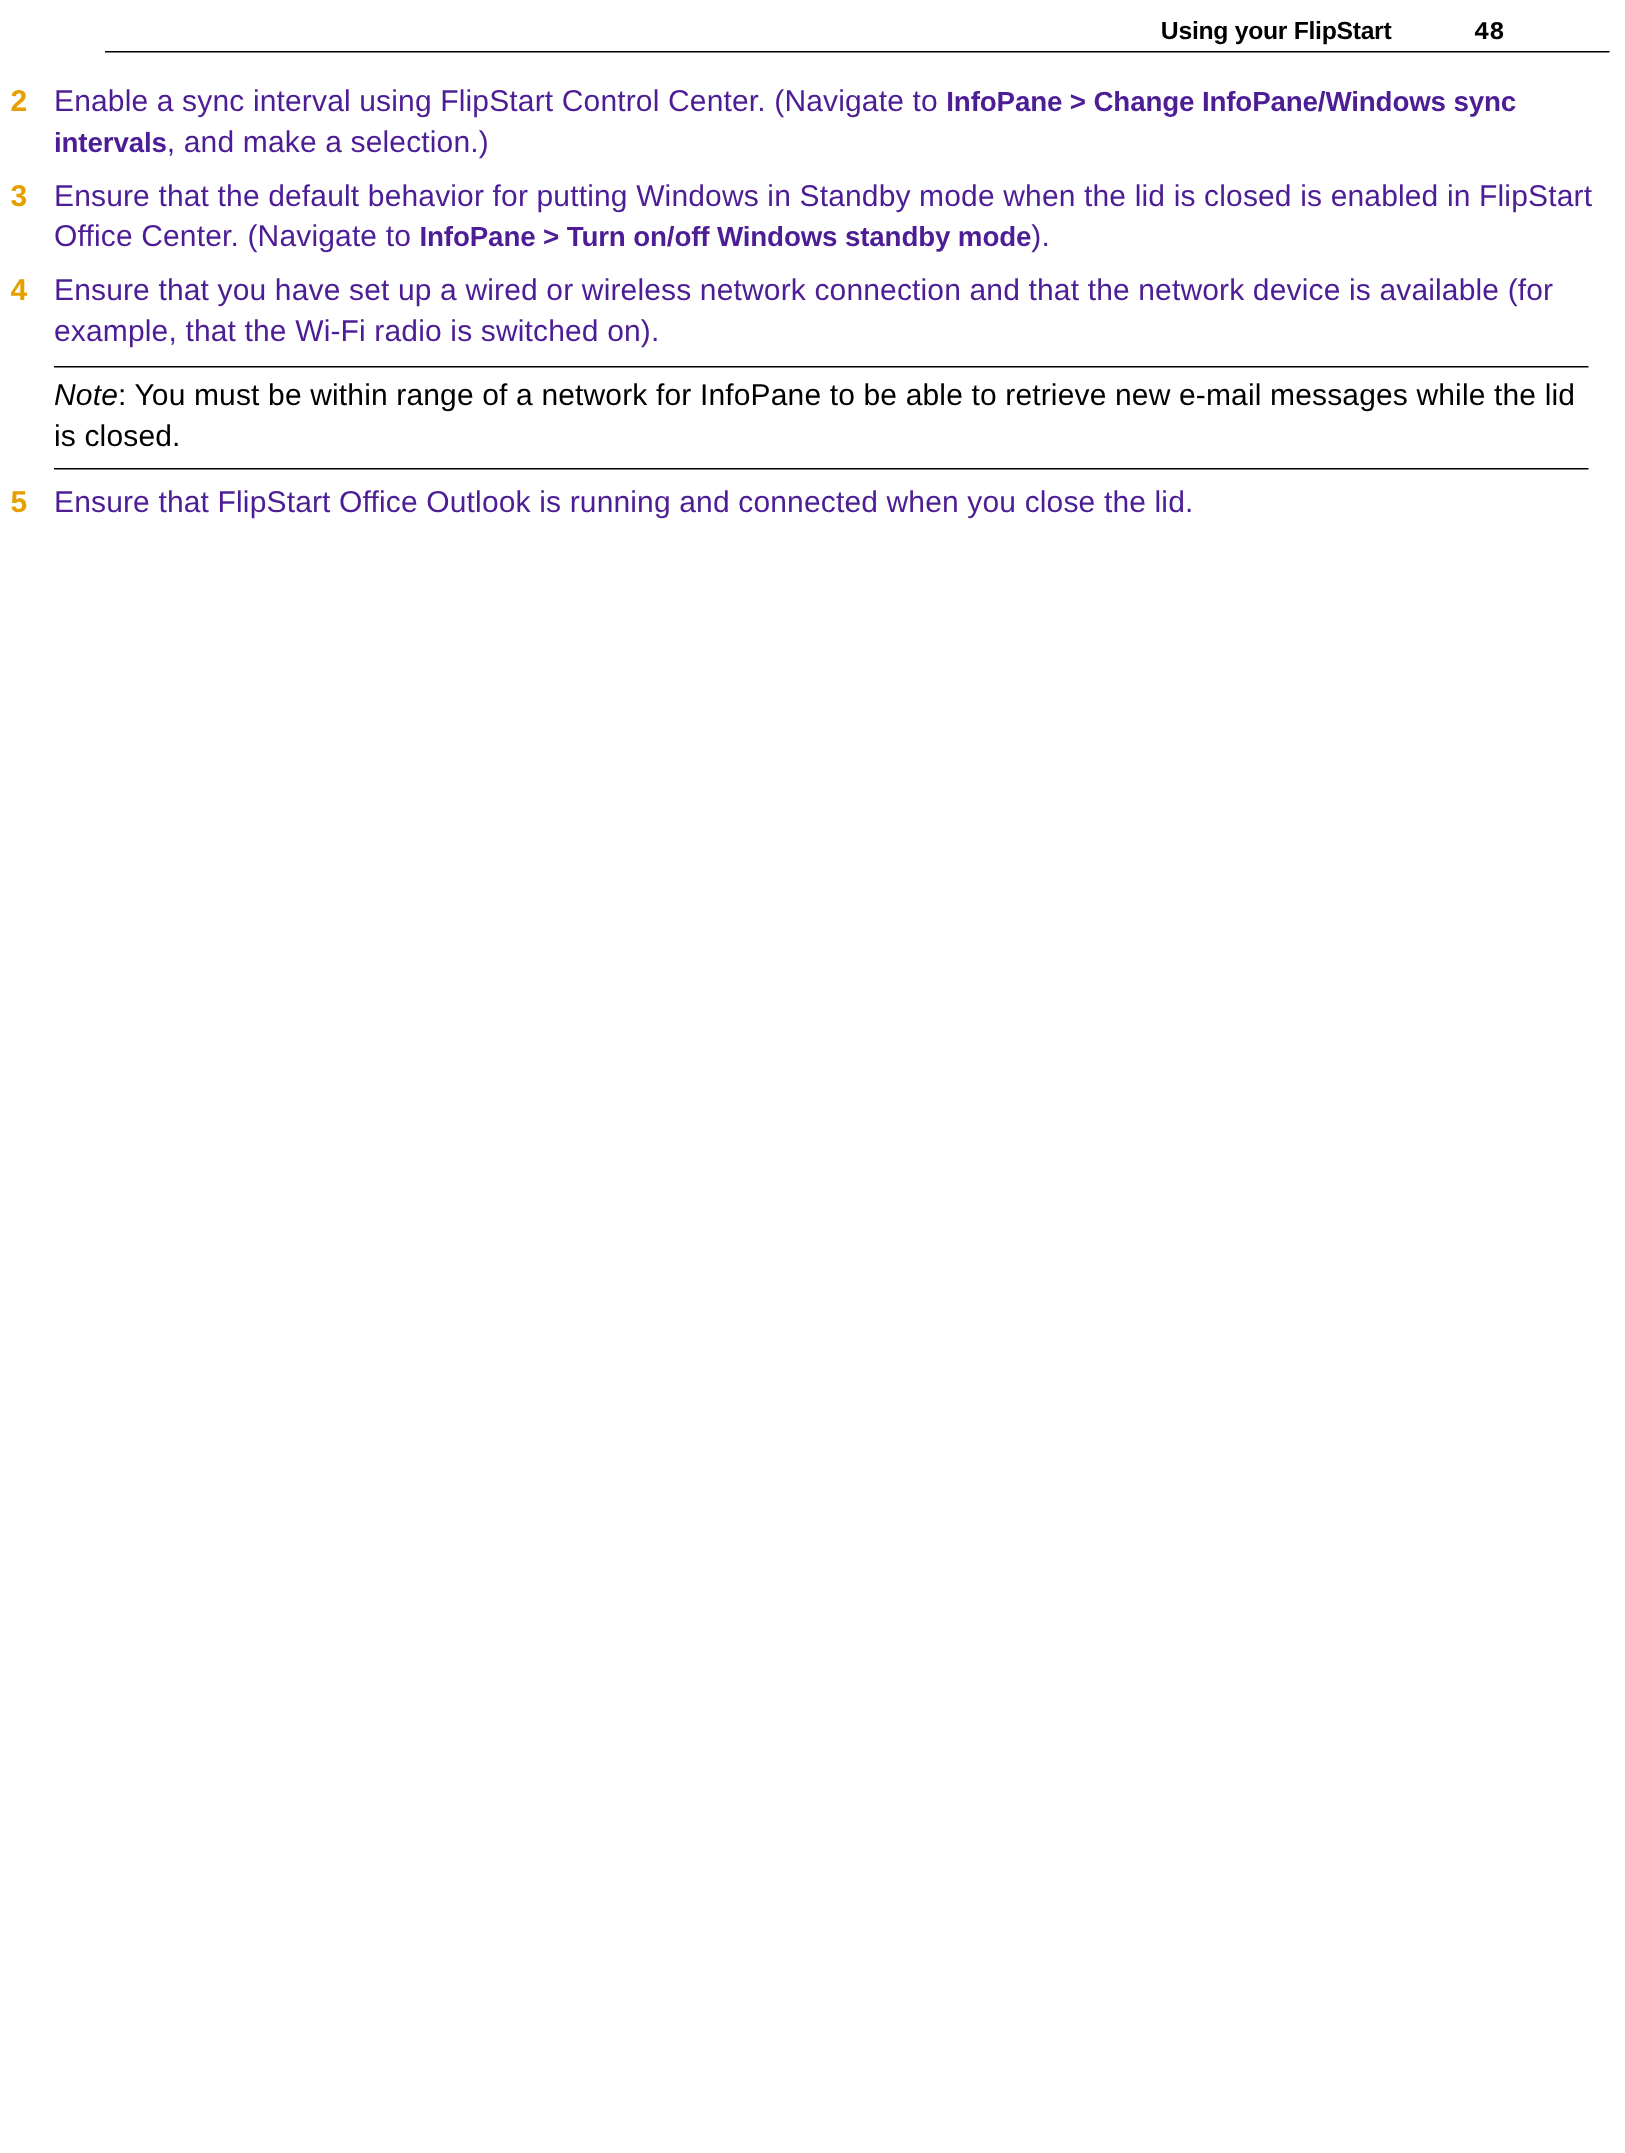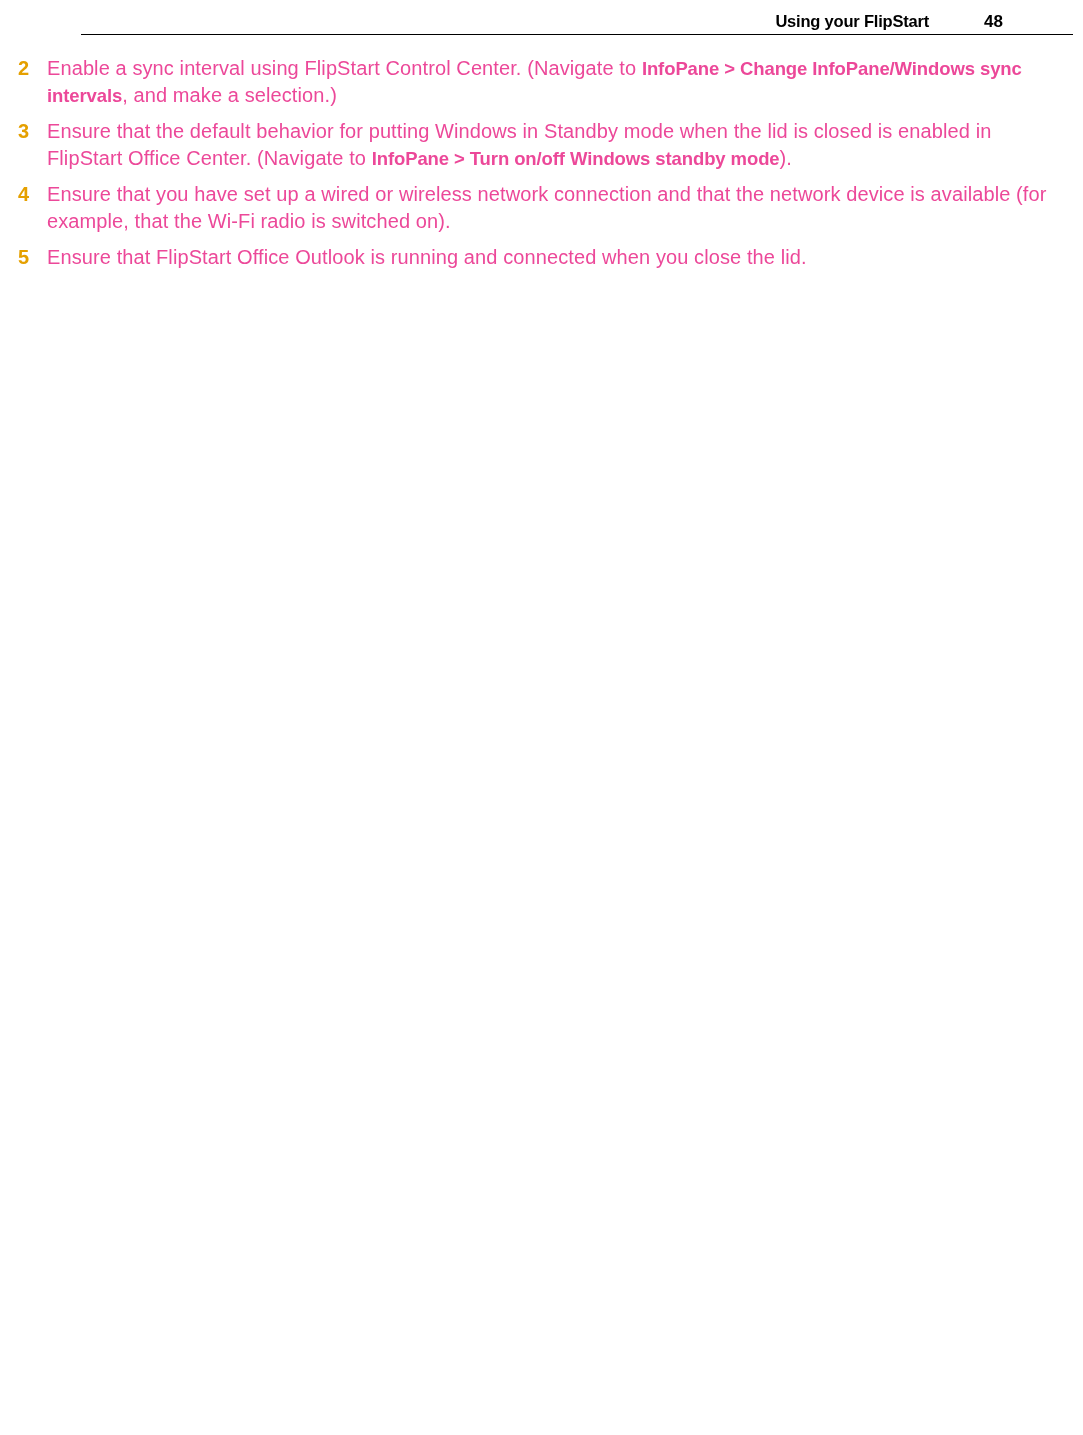--- a/index.html
+++ b/index.html
@@ -6,41 +6,40 @@
     body {
       font-family: "Segoe UI", Tahoma, Geneva, Verdana, sans-serif;
       background: #fff;
       width: 1083px;
       min-height: 1435px;
       color: #000;
       padding: 0;
     }
     .page {
       padding: 12px 10px 0 5px;
-      margin-left: 11px;
     }
     .header {
       border-bottom: 1.5px solid #000;
       padding: 0 70px 2px 0;
       display: flex;
       justify-content: flex-end;
       align-items: baseline;
       gap: 55px;
       margin-left: 65px;
       margin-bottom: 20px;
     }
     .header-title {
       font-family: Arial, "Helvetica Neue", sans-serif;
       font-weight: 700;
       font-size: 16.5px;
       font-stretch: condensed;
       letter-spacing: -0.2px;
     }
     .header-page {
-      font-family: Liberation Sans, sans-serif;
+      font-family: Liberation Mono, monospace;
       font-weight: 700;
       font-size: 17px;
       font-stretch: condensed;
     }
     .list {
       list-style: none;
     }
     .item {
       display: flex;
       align-items: flex-start;
@@ -55,21 +54,21 @@
       color: #E5A000;
       line-height: 1.35;
       text-align: left;
       padding-left: 2px;
       font-stretch: condensed;
     }
     .body {
       flex: 1;
       font-size: 20px;
       line-height: 1.35;
-      color: #ec4899;
+      color: #4c1d95;
       padding-right: 5px;
       letter-spacing: 0.1px;
     }
     .bold {
       font-family: Arial, "Helvetica Neue", sans-serif;
       font-weight: 700;
       font-size: 18.5px;
       font-stretch: condensed;
       letter-spacing: -0.1px;
     }
@@ -101,20 +100,23 @@
       <li class="item">
         <span class="num">3</span>
         <span class="body"><span>Ensure that the default behavior for putting Windows in Standby mode when the lid is closed is enabled in FlipStart Office Center. (Navigate to </span><span class="bold">InfoPane &gt; Turn on/off Windows standby mode</span><span>).</span></span>
       </li>
       <li class="item">
         <span class="num">4</span>
         <span class="body"><span>Ensure that you have set up a wired or wireless network connection and that the network device is available (for example, that the Wi-Fi radio is switched on).</span></span>
       </li>
     </ol>
 
+  <div class="note-box">
+    <span class="note-label">Note</span><span>: You must be within range of a network for InfoPane to be able to retrieve new e-mail messages while the lid is closed.</span>
+  </div>
 
   <ol class="list" id="list-bottom">
       <li class="item">
         <span class="num">5</span>
         <span class="body"><span>Ensure that FlipStart Office Outlook is running and connected when you close the lid.</span></span>
       </li>
     </ol>
 </div>
 
 </body></html>

